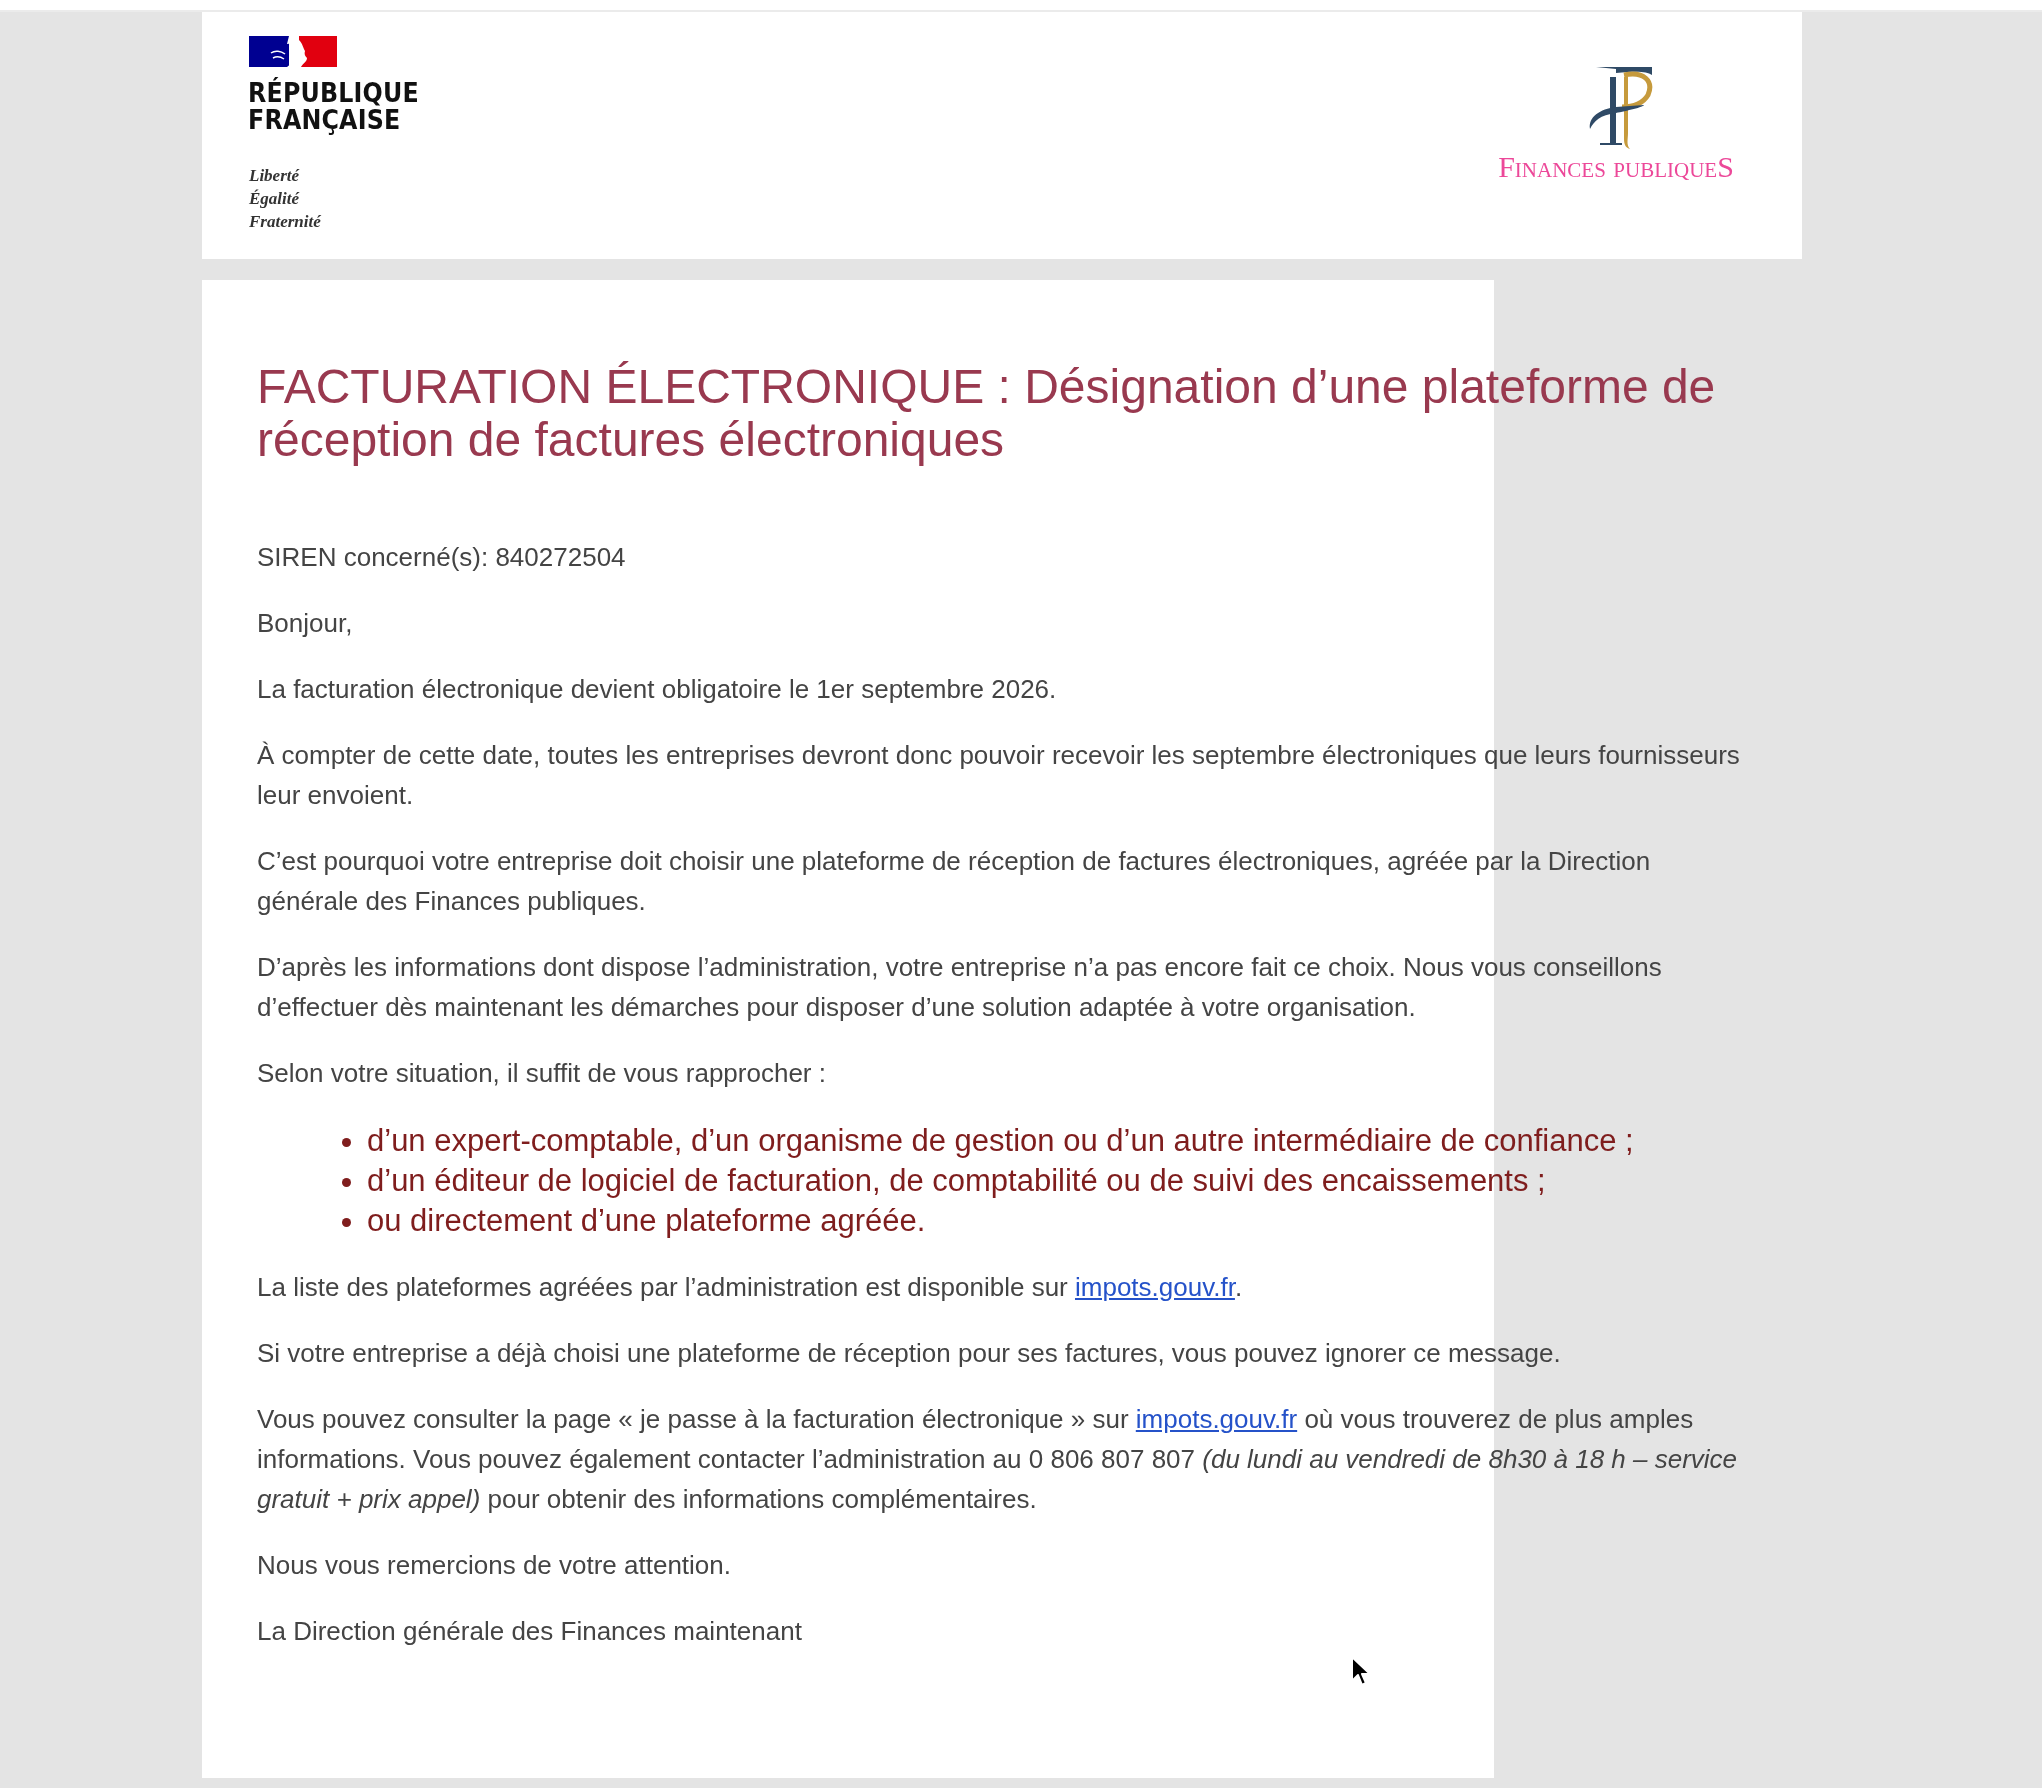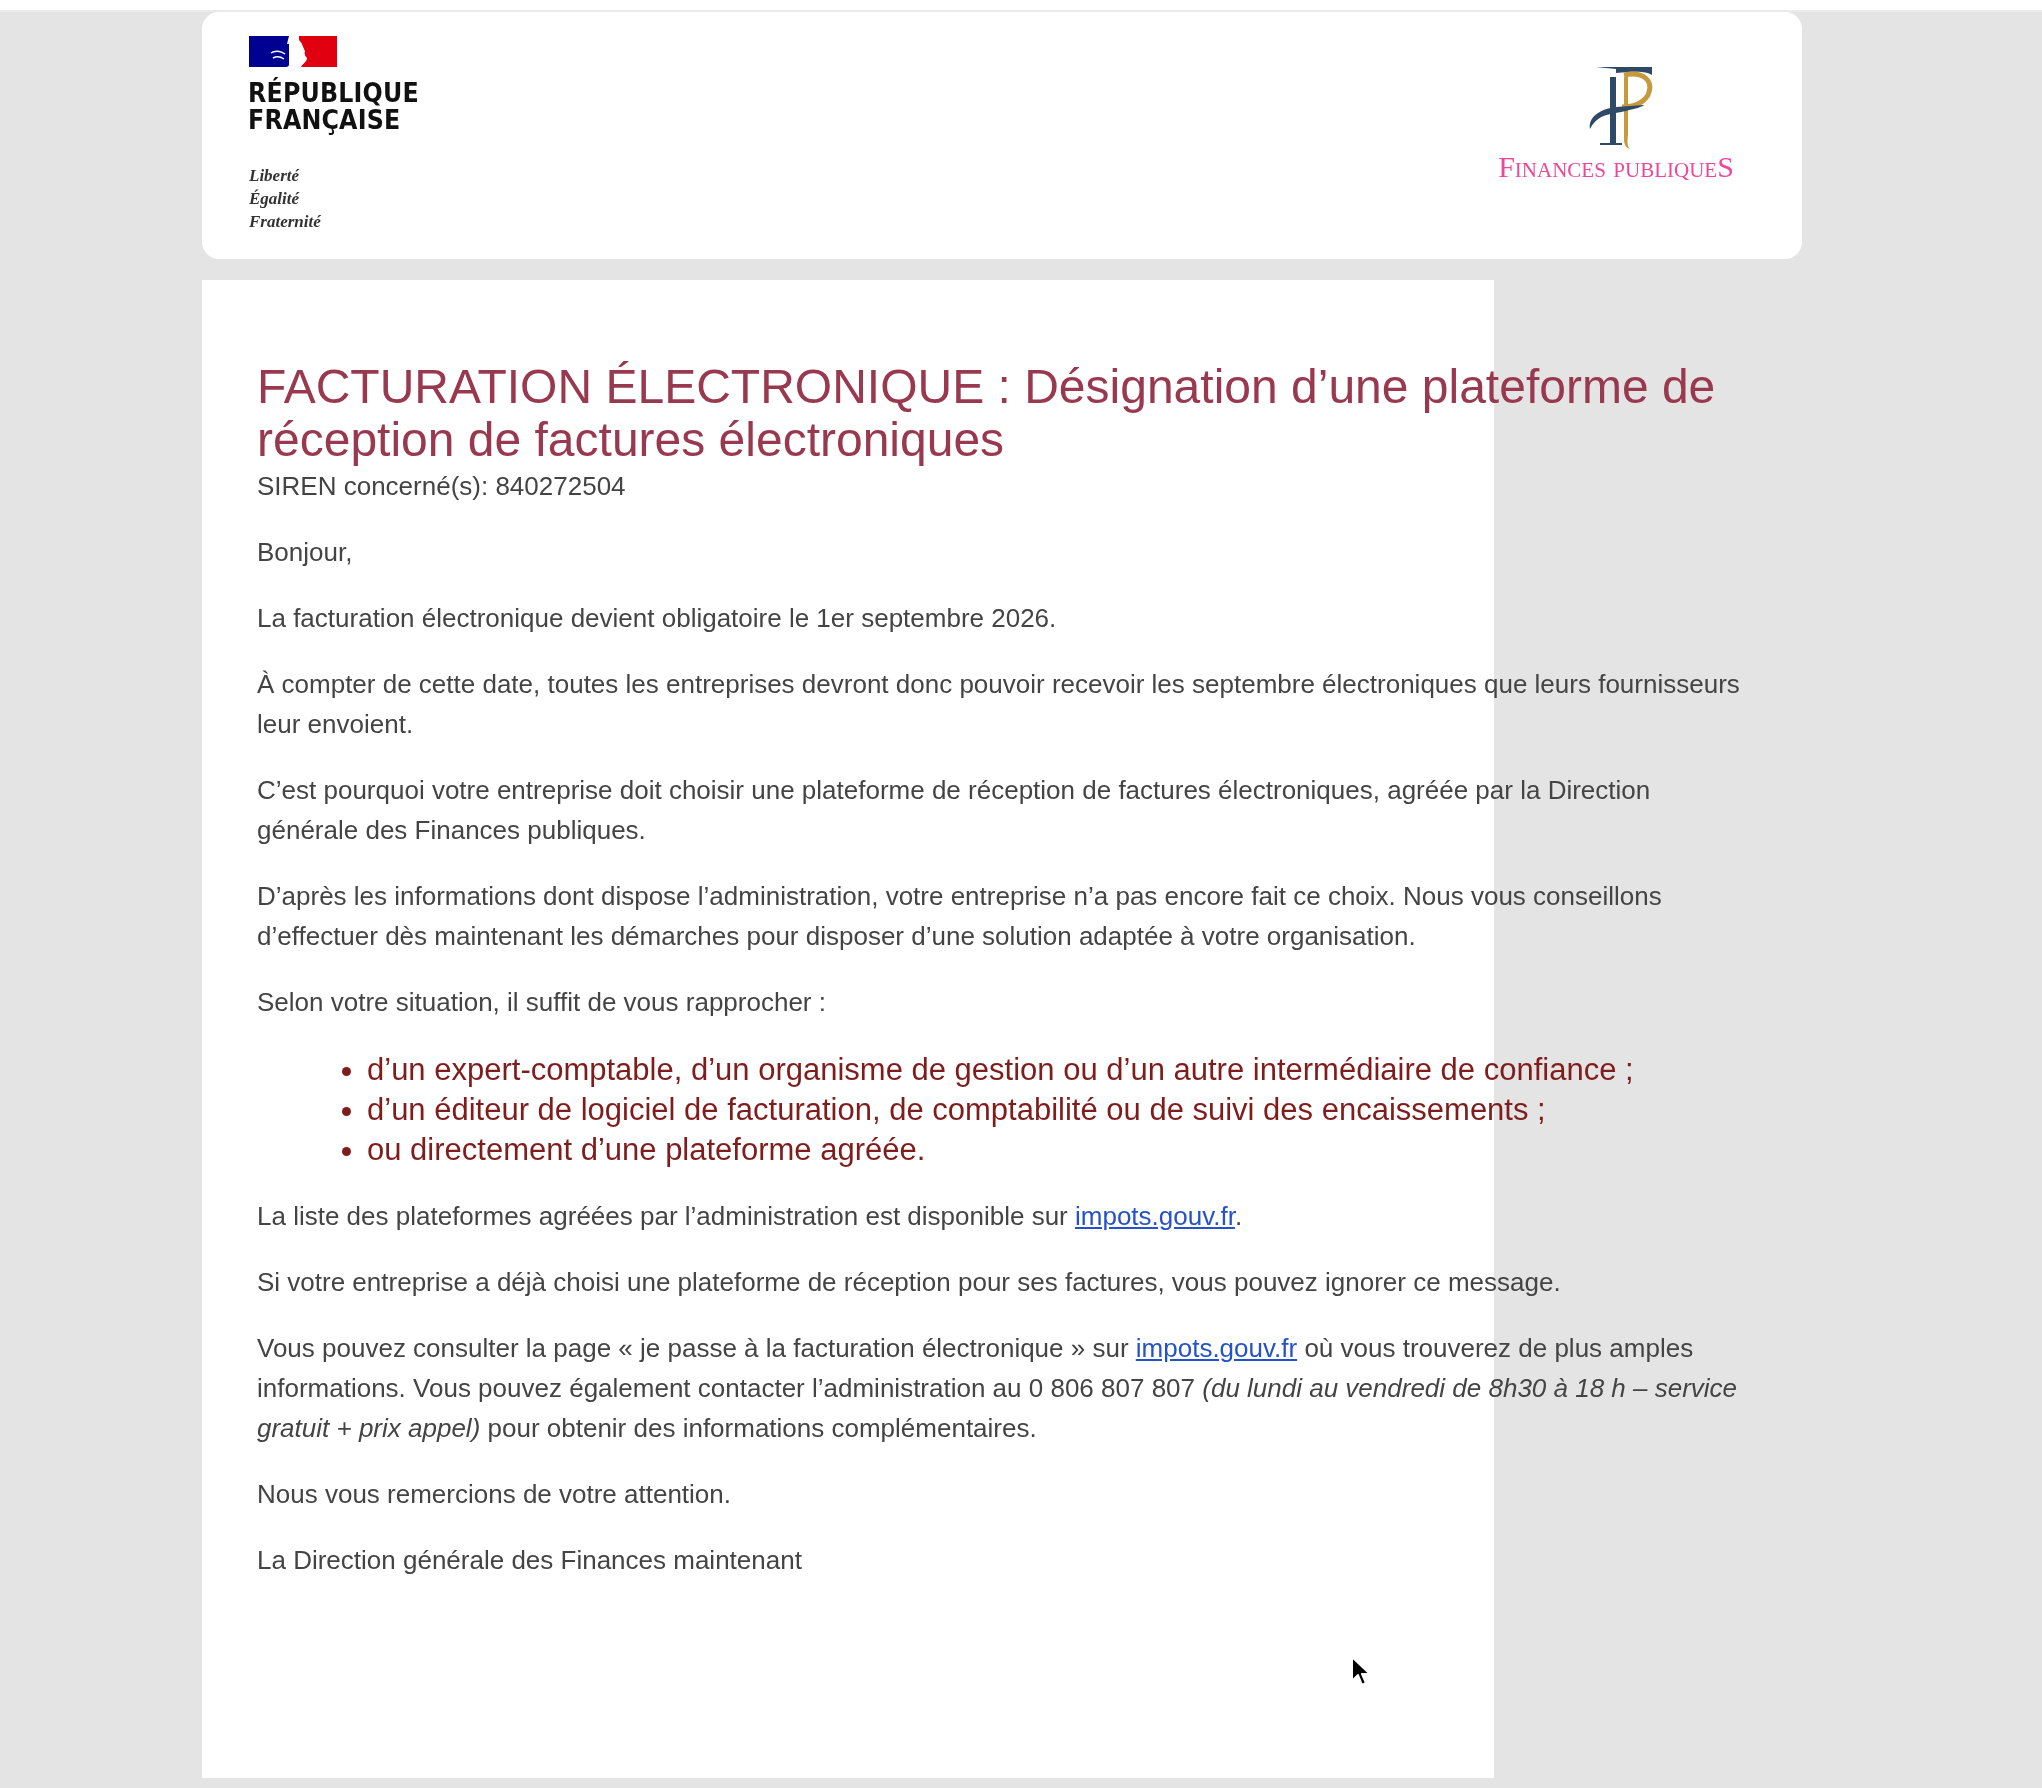--- a/index.html
+++ b/index.html
@@ -6,21 +6,20 @@
   body {
     width: 2042px; height: 1788px; overflow: hidden;
     background: #e4e4e4;
     font-family: "Liberation Sans", sans-serif;
     position: relative;
   }
   .topstrip { position: absolute; left: 0; top: 0; width: 2042px; height: 10px; background: #ffffff; border-bottom: 2px solid #ebebeb; }
   .header-card {
     position: absolute; left: 202px; top: 12px; width: 1600px; height: 247px;
     background: #ffffff;
-    border-radius: 17px;
   }
   .body-card {
     position: absolute; left: 202px; top: 280px; width: 1292px; height: 1498px;
     background: #ffffff;
   }
   
   .rf-logo { position: absolute; left: 47px; top: 24px; width: 220px; height: 200px; }
   .rf-flag { position: absolute; left: 0; top: 0; width: 88px; height: 31px; }
   .rf-title {
     position: absolute; left: -1px; top: 43px;
@@ -43,21 +42,21 @@
   }
   
   .content { position: absolute; left: 55px; top: 80px; width: 1492px; }
   .title {
     margin: 0; font-size: 48px; line-height: 53px; font-weight: normal;
     color: #99394f;
   }
   .para {
     margin: 0 0 26px 0; font-size: 26px; line-height: 40px; color: #444444;
   }
-  .first-para { }
+  .first-para { margin-top: 71px; }
   .para a { color: #2552c9; text-decoration: underline; }
   .para em { font-style: italic; }
   ul.choices { margin: 28px 0 26px 0; padding: 0 0 0 110px; font-size: 31px; line-height: 40px; color: #7f1d1d; }
   ul.choices li { margin: 0; padding-left: 0; }
   .cursor { position: absolute; left: 1350px; top: 1655px; width: 22px; height: 34px; }
 </style>
 </head>
 <body>
 
 <div class="topstrip"></div>

